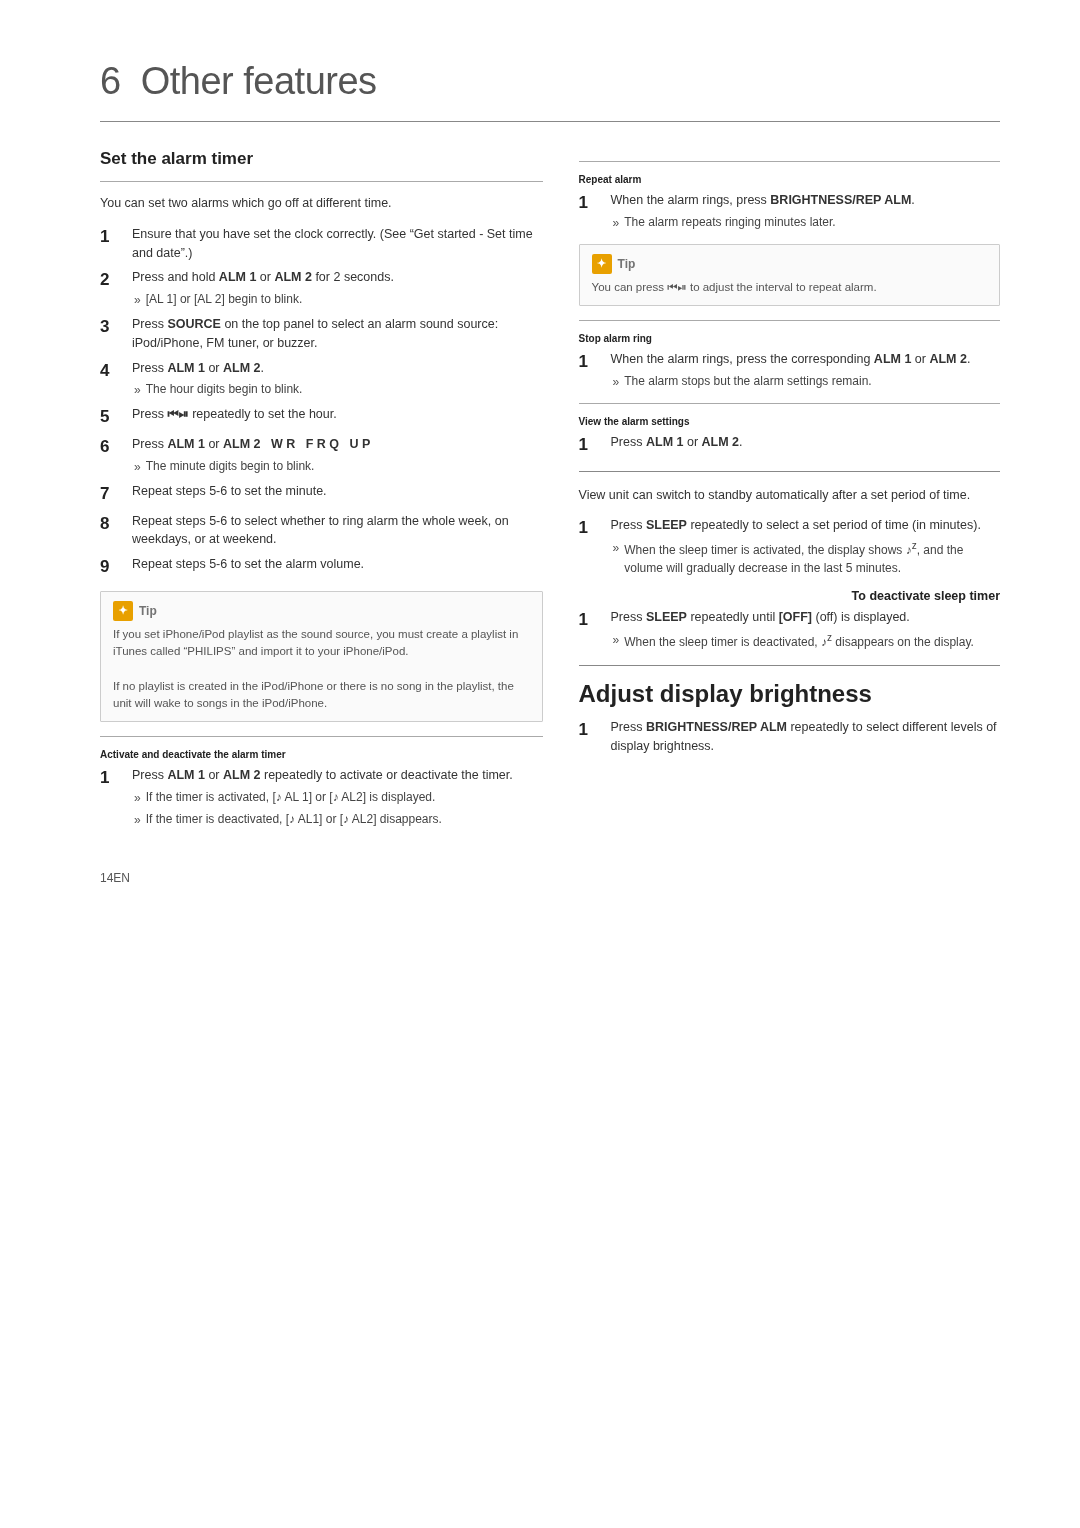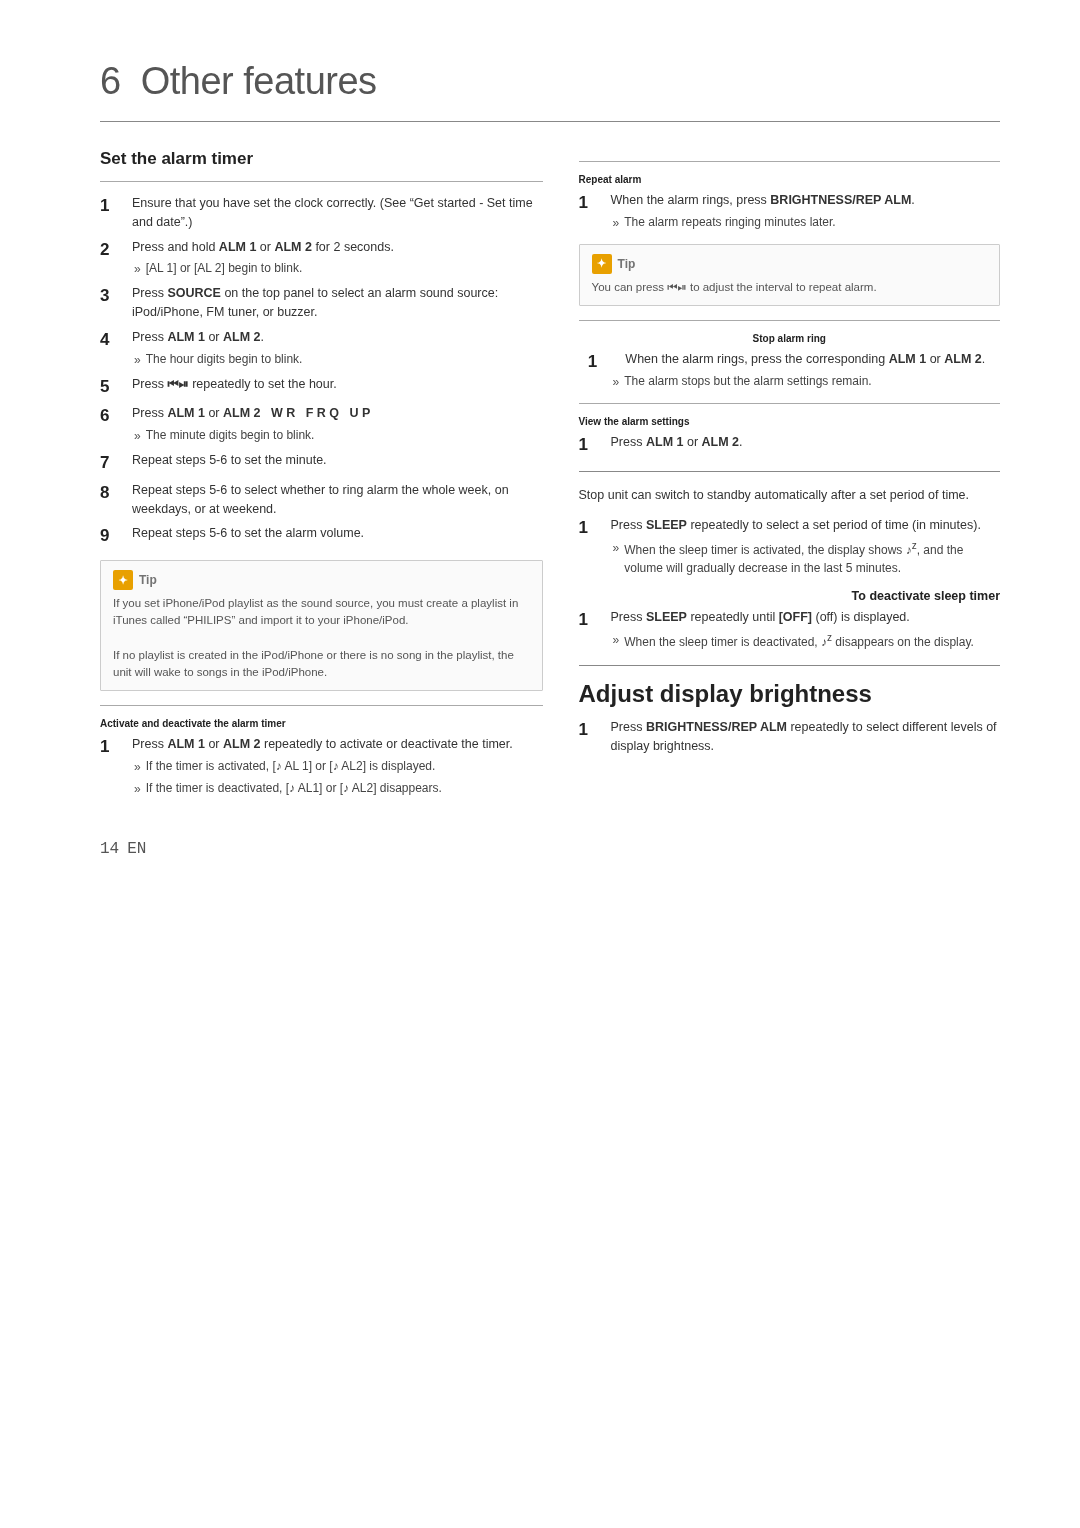--- a/index.html
+++ b/index.html
@@ -140,26 +140,25 @@
     }
     .big-section-title {
       font-size: 24px;
       font-weight: 600;
       color: #222;
       margin-bottom: 10px;
       margin-top: 6px;
     }
     .page-footer {
       margin-top: 30px;
-      font-size: 16px;
+      font-size: 12px;
       color: #555;
       display: flex;
       align-items: center;
-      gap: 8px;
-      font-family: Liberation Mono, monospace;
+      gap: 0;
     }
     .to-label {
       font-size: 12.5px;
       font-weight: 700;
       color: #222;
       margin-top: 8px;
       margin-bottom: 5px;
       text-align: right;
     }
     .col-divider {
@@ -179,20 +178,21 @@
   <hr class="section-divider">
 </div>
 
 <div class="two-col">
 
   <div class="col-left">
 
     <div>
       <h2 class="section-title">Set the alarm timer</h2>
       <hr class="col-divider">
+      <p class="intro-text">You can set two alarms which go off at different time.</p>
 
       <ol class="step-list">
 
         <li>
           <span class="step-num">1</span>
           <div class="step-content">
             Ensure that you have set the clock correctly. (See “Get started - Set time and date”.)
           </div>
         </li>
 
@@ -323,21 +323,21 @@
         <div class="tip-header">
           <span class="tip-icon">✦</span>
           <span class="tip-label">Tip</span>
         </div>
         <p class="tip-text">
           You can press ⏮⏯ to adjust the interval to repeat alarm.
         </p>
       </div>
     </div>
 
-    <div style="margin-top:8px;text-align:center;">
+    <div style="margin-top:8px;">
       <hr class="col-divider">
       <h3 class="subsection-title">Stop alarm ring</h3>
       <ol class="step-list">
         <li>
           <span class="step-num">1</span>
           <div class="step-content">
             When the alarm rings, press the corresponding <b>ALM 1</b> or <b>ALM 2</b>.
             <div class="sub-bullet">
               <span class="sub-arrow">»</span>
               <span class="sub-text">The alarm stops but the alarm settings remain.</span>
@@ -355,21 +355,21 @@
           <span class="step-num">1</span>
           <div class="step-content">
             Press <b>ALM 1</b> or <b>ALM 2</b>.
           </div>
         </li>
       </ol>
     </div>
 
     <div style="margin-top:14px;">
       <hr class="section-divider">
-      <p class="intro-text">Stop unit can switch to standby automatically after a set period of time.</p>
+      <p class="intro-text">View unit can switch to standby automatically after a set period of time.</p>
       <ol class="step-list">
         <li>
           <span class="step-num">1</span>
           <div class="step-content">
             Press <b>SLEEP</b> repeatedly to select a set period of time (in minutes).
             <div class="sub-bullet">
               <span class="sub-arrow">»</span>
               <span class="sub-text">When the sleep timer is activated, the display shows ♪<sup>z</sup>, and the volume will gradually decrease in the last 5 minutes.</span>
             </div>
           </div>

